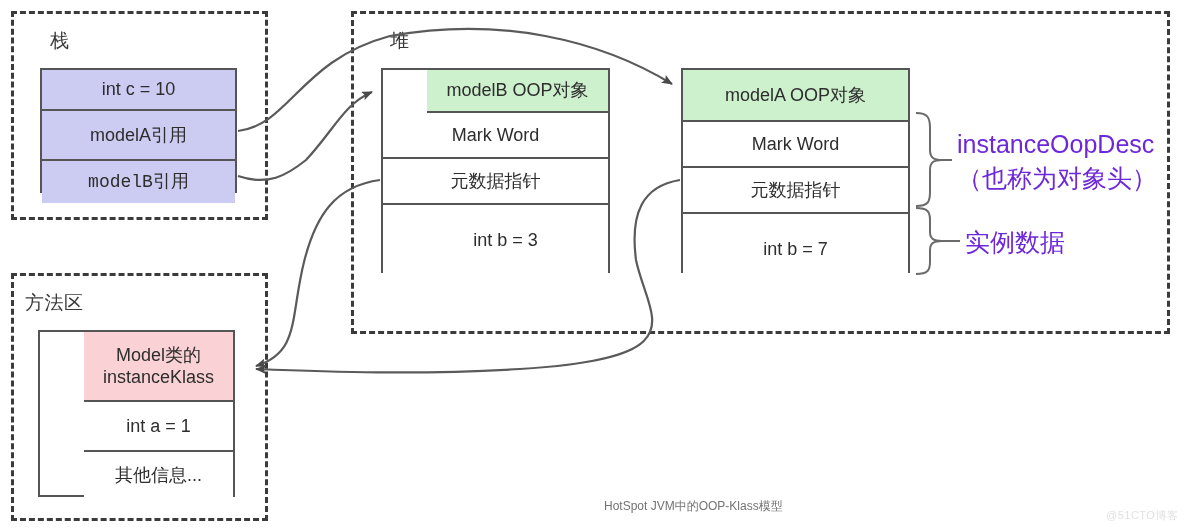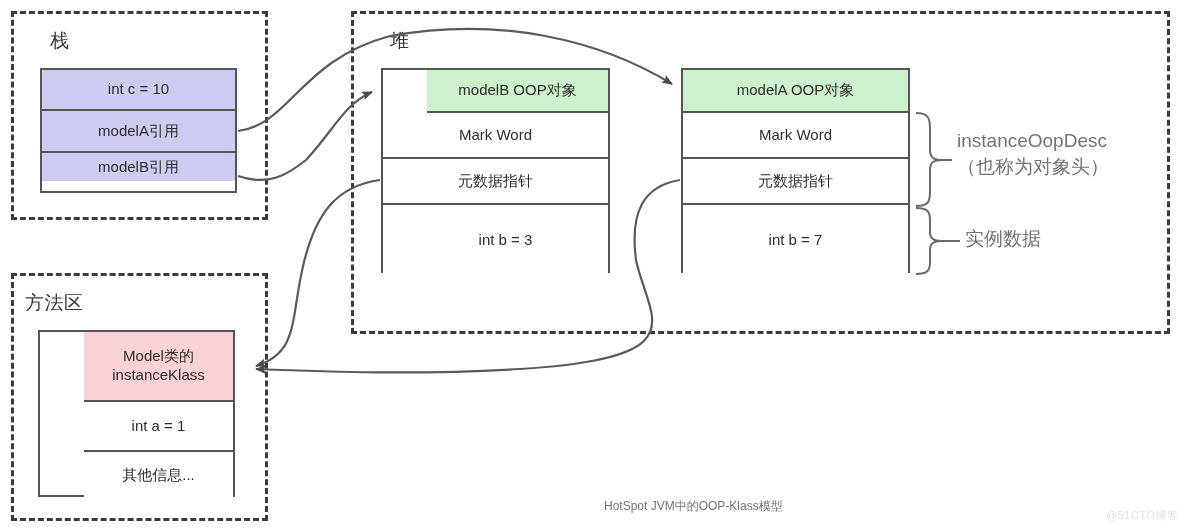--- a/index.html
+++ b/index.html
@@ -40,37 +40,37 @@
     box-sizing: border-box;
     border: 2.5px solid #555555;
     background: #ffffff;
   }
   .cell {
     box-sizing: border-box;
     display: flex;
     align-items: center;
     justify-content: center;
     text-align: center;
-    font-size: 15px;
+    font-size: 18px;
     color: #2d2d2d;
     border-bottom: 2.5px solid #555555;
     line-height: 1.25;
     white-space: pre-line;
   }
   .cell:last-child { border-bottom: none; }
   .cell.fill-purple { background: #ccccf2; }
   .cell.fill-green  { background: #cdf0cd; }
   .cell.fill-pink   { background: #fad2d5; }
   .cell.fill-white  { background: #ffffff; }
 
   
   .anno {
     position: absolute;
-    font-size: 19px;
-    color: #737373;
+    font-size: 25px;
+    color: #6d28d9;
     line-height: 1.35;
     white-space: pre-line;
     text-align: left;
   }
   .caption {
     position: absolute;
     font-size: 12px;
     color: #737373;
     white-space: nowrap;
     margin-top: 42px;
@@ -105,36 +105,36 @@
 </head>
 <body>
 
 <div id="canvas">
 
   <div class="region" style="left:11px; top:11px; width:257px; height:209px;"></div>
   <div class="region-label" style="left:50px; top:28px;">栈</div>
 
   <div class="cellbox" style="left:40px; top:68px; width:197px; height:125px;">
     <div class="cell fill-purple" style="height:41px;">int c = 10</div>
-    <div class="cell fill-purple" style="height:42px;">modelA引用</div>
-    <div class="cell fill-purple" style="height:28px;">modelB引用</div>
+    <div class="cell fill-purple" style="height:50px;">modelA引用</div>
+    <div class="cell fill-purple" style="height:42px;font-family:Liberation Mono, monospace;">modelB引用</div>
   </div>
 
   <div class="region" style="left:351px; top:11px; width:819px; height:323px;"></div>
   <div class="region-label" style="left:390px; top:28px;">堆</div>
 
   <div class="cellbox" style="left:381px; top:68px; width:229px; height:205px;">
     <div class="cell fill-green" style="height:43px;margin-left:44px;">modelB OOP对象</div>
     <div class="cell fill-white" style="height:46px;">Mark Word</div>
     <div class="cell fill-white" style="height:46px;">元数据指针</div>
     <div class="cell fill-white" style="height:70px;padding-left:20px;">int b = 3</div>
   </div>
 
   <div class="cellbox" style="left:681px; top:68px; width:229px; height:205px;">
-    <div class="cell fill-green" style="height:43px;">modelA OOP对象</div>
+    <div class="cell fill-green" style="height:52px;">modelA OOP对象</div>
     <div class="cell fill-white" style="height:46px;">Mark Word</div>
     <div class="cell fill-white" style="height:46px;">元数据指针</div>
     <div class="cell fill-white" style="height:70px;">int b = 7</div>
   </div>
 
   <div class="anno" style="left:957px; top:128px; width:215px;">instanceOopDesc
 （也称为对象头）</div>
   <div class="anno" style="left:965px; top:226px; width:150px;">实例数据</div>
 
   <div class="region" style="left:11px; top:273px; width:257px; height:248px;"></div>

